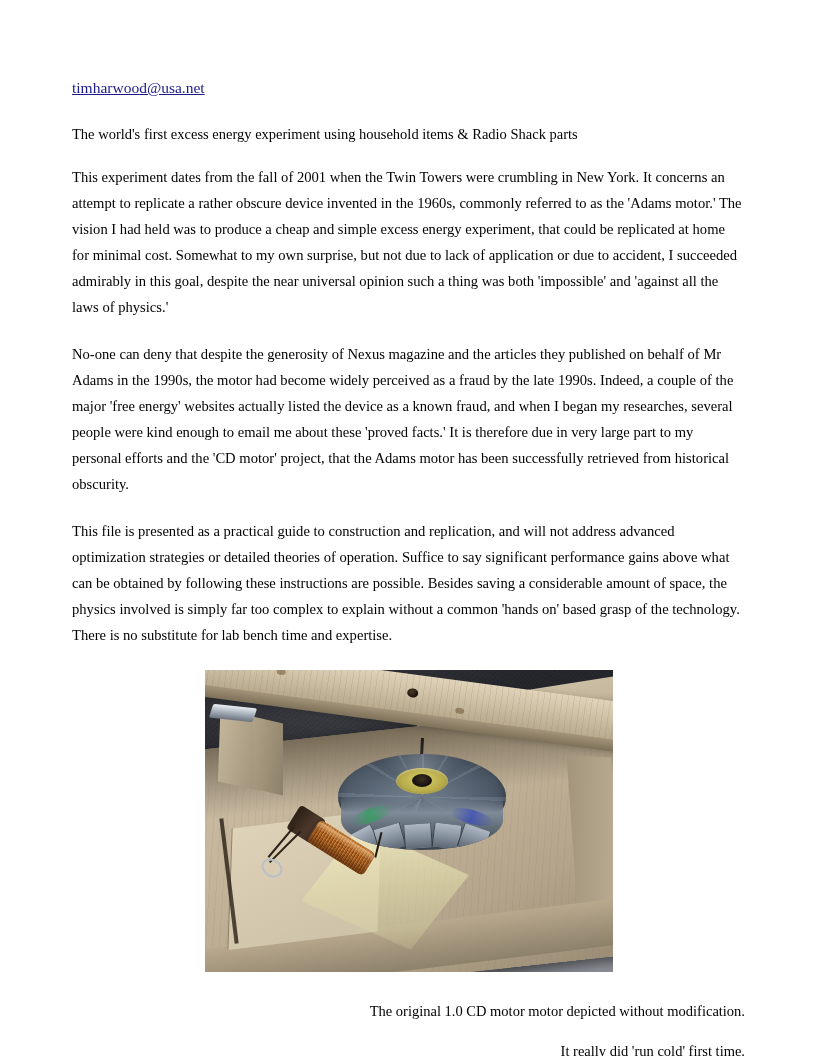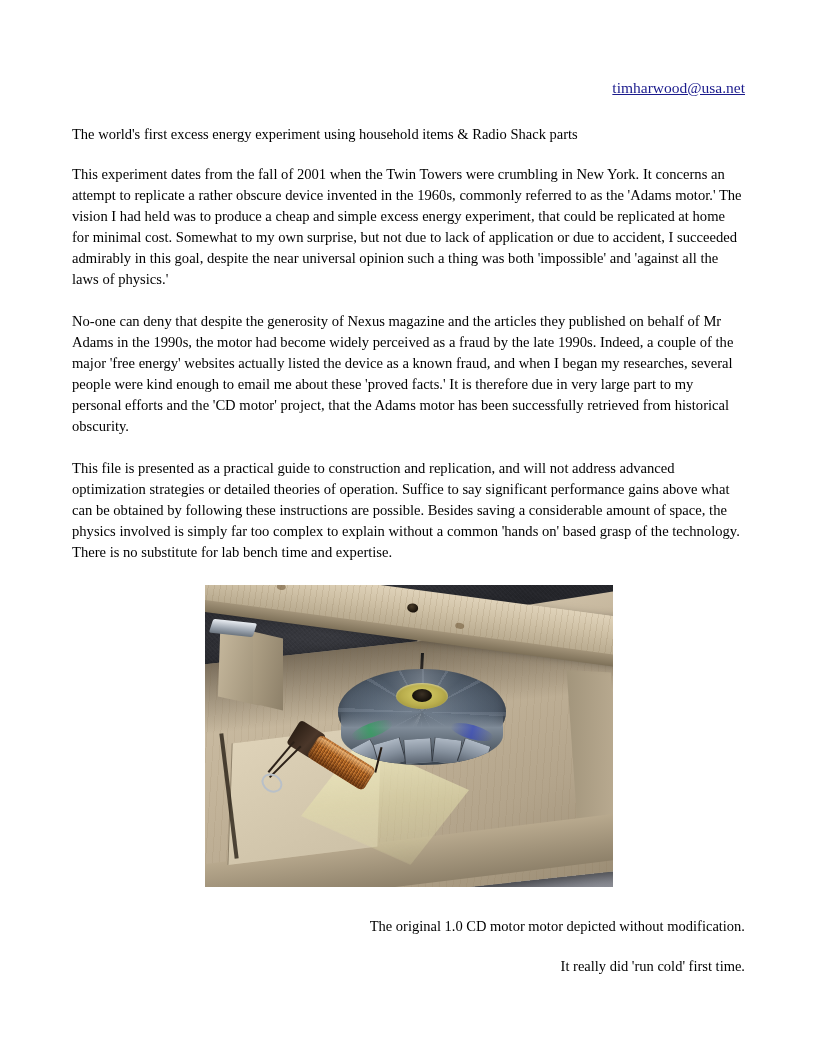--- a/index.html
+++ b/index.html
@@ -37,41 +37,41 @@
     padding-top: 6px;
   }
   .byline {
     text-align: center;
     font-size: 17px;
     line-height: 21px;
     margin: 0;
     padding-top: 24px;
   }
   .email-line {
-    text-align: right;
+    text-align: left;
     margin: 0;
     padding-top: 6px;
     font-size: 15.5px;
     line-height: 19px;
   }
   .email-link {
     color: #1a1a8c;
     text-decoration: underline;
   }
   .subtitle {
     text-align: left;
     font-size: 14.5px;
     line-height: 18px;
     margin: 0;
     padding-top: 28px;
   }
 
   .para {
     font-size: 14.6px;
-    line-height: 21px;
+    line-height: 26px;
     margin: 0;
     padding-top: 21px;
     text-align: left;
   }
   .para:first-of-type { padding-top: 27px; }
 
   
   .figure {
     margin: 0;
     padding-top: 22px;

